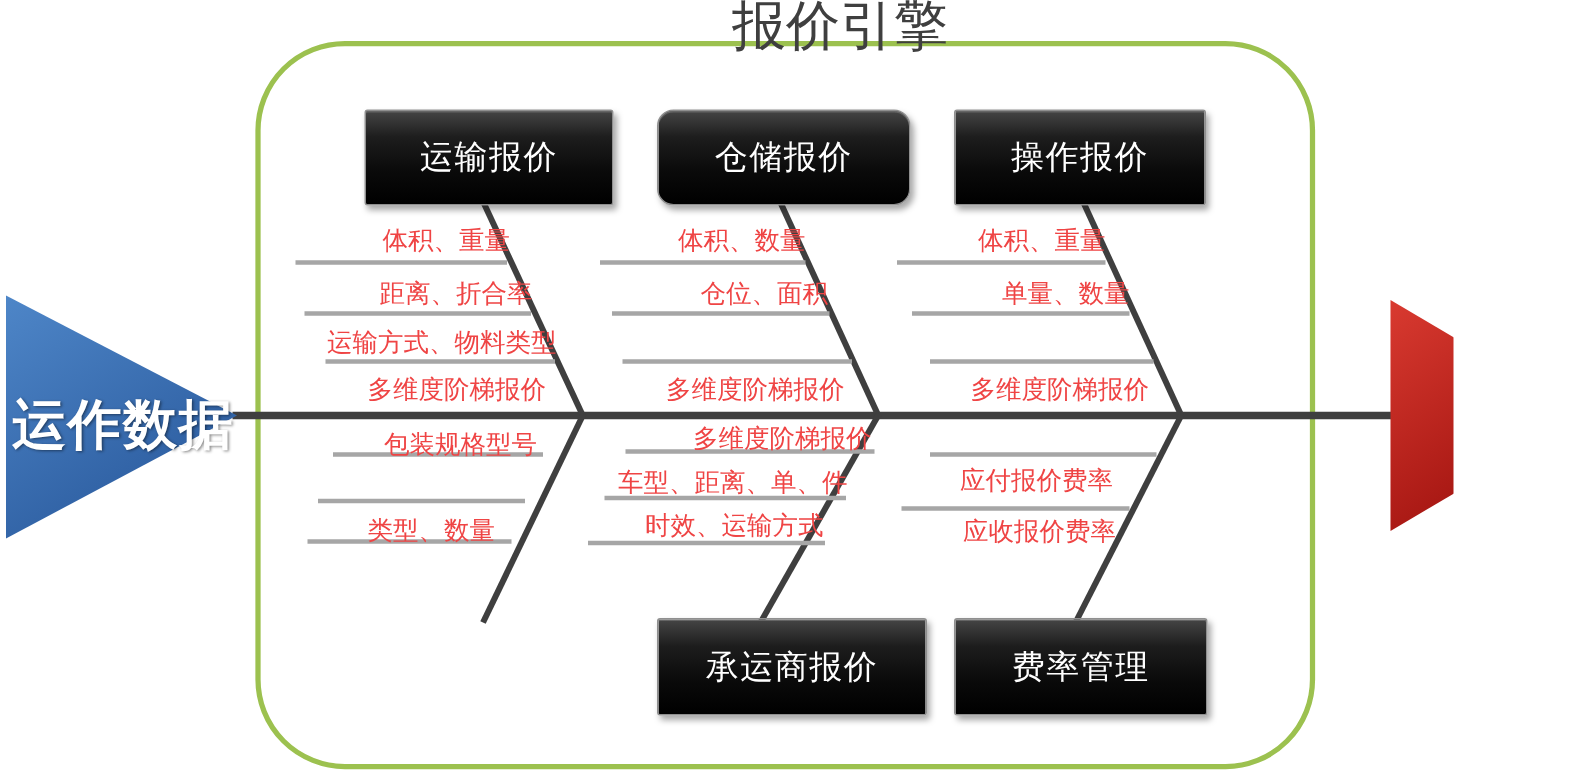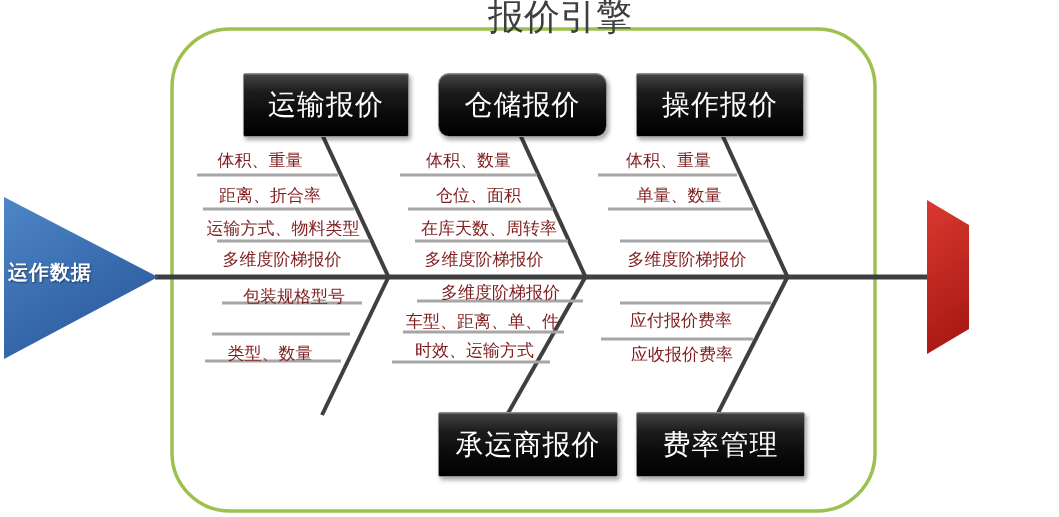--- a/index.html
+++ b/index.html
@@ -10,29 +10,29 @@
   .title{
     position:absolute;left:380px;top:-7px;width:360px;text-align:center;
     font-size:36px;color:#3f3f3f;white-space:nowrap;
   }
   svg.layer{position:absolute;left:0;top:0;}
   .node-box{
     position:absolute;display:flex;align-items:center;justify-content:center;
     background:linear-gradient(180deg,#454545 0%,#1d1d1d 28%,#0a0a0a 65%,#000 100%);
     border:1px solid #8f8f8f;border-radius:2px;
     box-shadow:inset 0 1px 0 rgba(255,255,255,.18),2px 3px 4px rgba(0,0,0,.35);
-    color:#fff;font-size:28px;letter-spacing:1px;white-space:nowrap;
+    color:#fff;font-size:22px;letter-spacing:1px;white-space:nowrap;
   }
   .factor{
-    position:absolute;font-size:17px;color:#7f1d1d;white-space:nowrap;
-    text-align:center;line-height:19px;
+    position:absolute;font-size:17px;color:#ef4444;white-space:nowrap;
+    text-align:right;line-height:19px;
   }
   .arrow-label{
-    position:absolute;color:#fff;font-size:20px;font-weight:bold;white-space:nowrap;
-    text-shadow:1px 1px 2px rgba(0,0,0,.45);letter-spacing:1px;
+    position:absolute;color:#fff;font-size:36px;font-weight:bold;white-space:nowrap;
+    text-align:center;text-shadow:1px 1px 2px rgba(0,0,0,.45);letter-spacing:1px;
   }
 </style>
 </head>
 <body>
 
 <div class="stage">
 
   <svg class="layer" width="1059" height="517" viewBox="0 0 1059 517">
     <defs>
       <linearGradient id="blueGrad" x1="0" y1="0" x2="0.6" y2="1">
@@ -95,21 +95,20 @@
   <div class="node-box" style="left:438px;top:412px;width:178px;height:63px;">承运商报价</div>
   <div class="node-box" style="left:636px;top:412px;width:167px;height:63px;">费率管理</div>
 
   <div class="factor" style="left:180px;top:151px;width:160px;">体积、重量</div>
   <div class="factor" style="left:185px;top:186px;width:170px;">距离、折合率</div>
   <div class="factor" style="left:195px;top:219px;width:176px;">运输方式、物料类型</div>
   <div class="factor" style="left:200px;top:250px;width:164px;">多维度阶梯报价</div>
 
   <div class="factor" style="left:400px;top:151px;width:137px;">体积、数量</div>
   <div class="factor" style="left:405px;top:186px;width:147px;">仓位、面积</div>
-  <div class="factor" style="left:410px;top:219px;width:158px;">在库天数、周转率</div>
   <div class="factor" style="left:405px;top:250px;width:158px;">多维度阶梯报价</div>
 
   <div class="factor" style="left:600px;top:151px;width:137px;">体积、重量</div>
   <div class="factor" style="left:605px;top:186px;width:148px;">单量、数量</div>
   <div class="factor" style="left:608px;top:250px;width:158px;">多维度阶梯报价</div>
 
   <div class="factor" style="left:230px;top:287px;width:128px;">包装规格型号</div>
   <div class="factor" style="left:210px;top:344px;width:120px;">类型、数量</div>
 
   <div class="factor" style="left:420px;top:283px;width:161px;">多维度阶梯报价</div>

